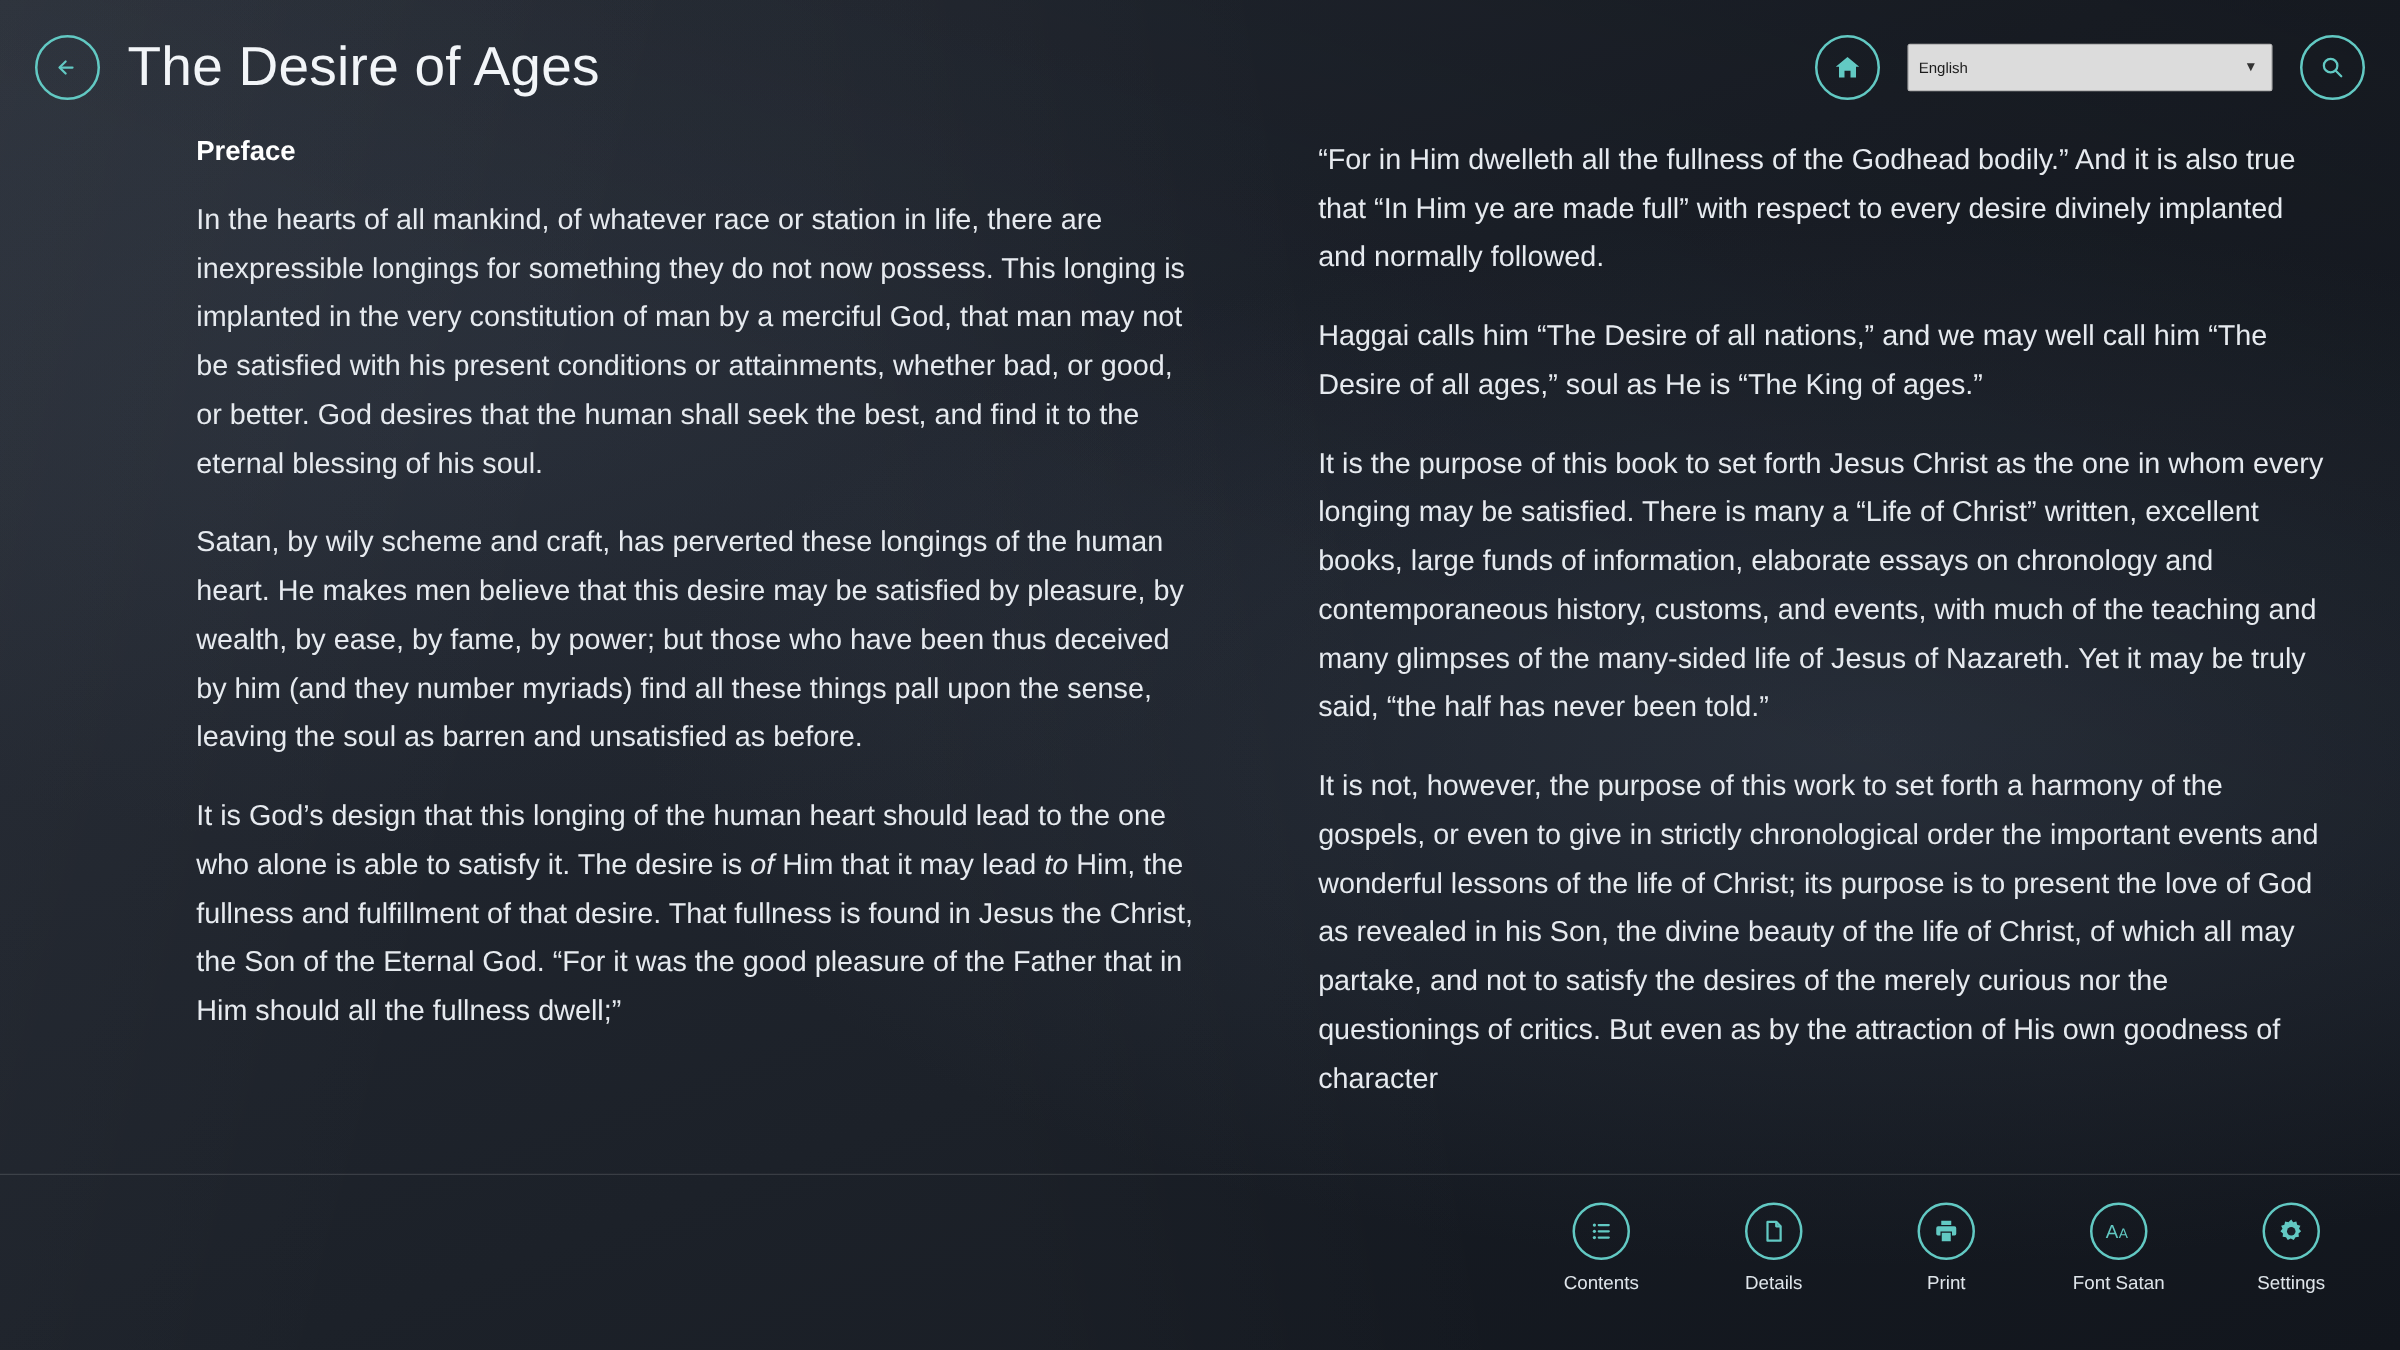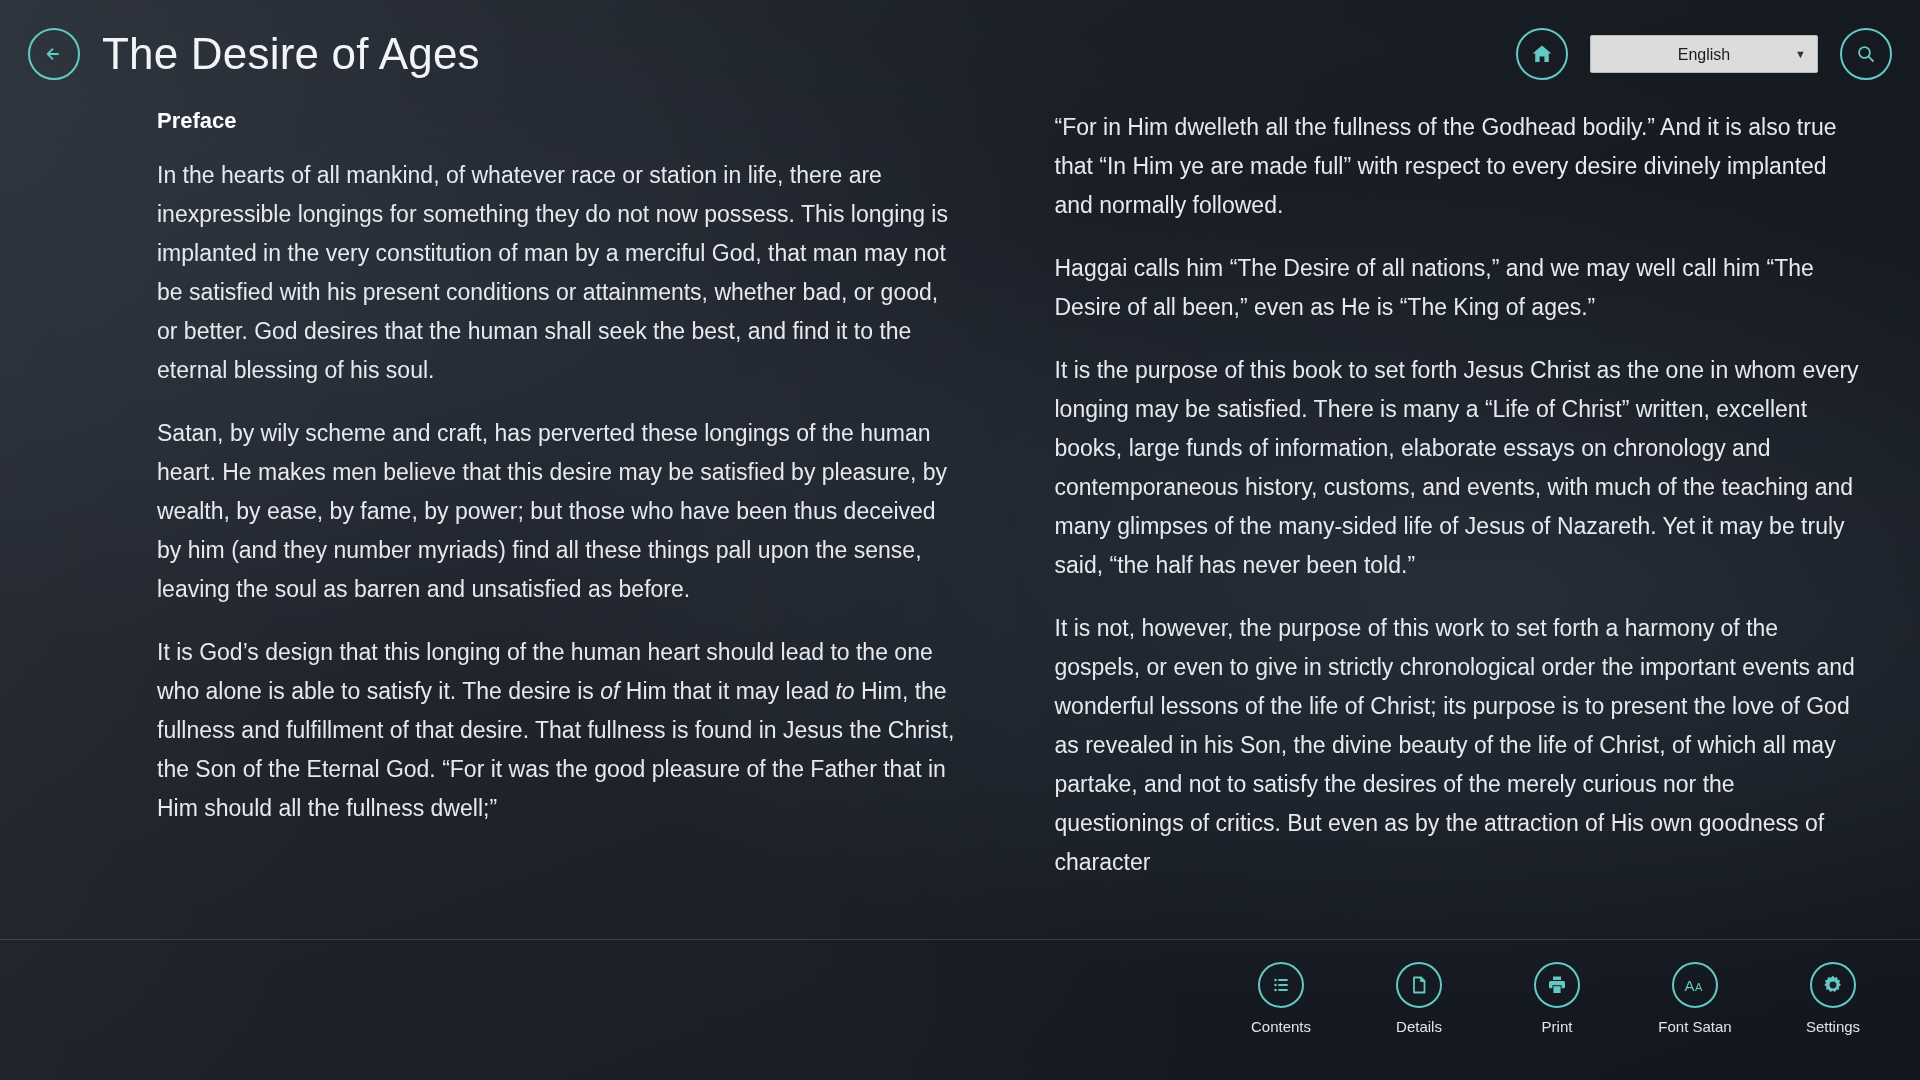--- a/index.html
+++ b/index.html
@@ -54,32 +54,31 @@
     letter-spacing: 0.2px;
     color: #f2f5f8;
     white-space: nowrap;
     line-height: 1;
   }
   .header-right {
     margin-left: auto;
     display: flex; align-items: center; gap: 22px;
   }
   .lang-select {
-    width: 228px; height: 38px;
+    width: 292px; height: 38px;
     background: #dcdcdc;
     color: #1d1d1d;
     border: 1px solid #b8b8b8;
     border-radius: 2px;
-    font-size: 16px;
+    font-size: 12px;
     font-family: "Liberation Sans", sans-serif;
     padding: 0 8px;
     appearance: none;
     -webkit-appearance: none;
     cursor: pointer;
-    text-align: center;
   }
   .select-wrap { position: relative; display: inline-block; }
   .select-wrap .caret {
     position: absolute; right: 12px; top: 50%; transform: translateY(-50%);
     pointer-events: none;
     color: #333; font-size: 11px;
   }
 
   
   .content {
@@ -197,21 +196,21 @@
 
     <div class="column col-left">
       <div class="sec-title">Preface</div>
       <p class="para">In the hearts of all mankind, of whatever race or station in life, there are inexpressible longings for something they do not now possess. This longing is implanted in the very constitution of man by a merciful God, that man may not be satisfied with his present conditions or attainments, whether bad, or good, or better. God desires that the human shall seek the best, and find it to the eternal blessing of his soul.</p>
       <p class="para">Satan, by wily scheme and craft, has perverted these longings of the human heart. He makes men believe that this desire may be satisfied by pleasure, by wealth, by ease, by fame, by power; but those who have been thus deceived by him (and they number myriads) find all these things pall upon the sense, leaving the soul as barren and unsatisfied as before.</p>
       <p class="para"><span>It is God’s design that this longing of the human heart should lead to the one who alone is able to satisfy it. The desire is </span><em>of</em><span> Him that it may lead </span><em>to</em><span> Him, the fullness and fulfillment of that desire. That fullness is found in Jesus the Christ, the Son of the Eternal God. “For it was the good pleasure of the Father that in Him should all the fullness dwell;”</span></p>
     </div>
 
     <div class="column col-right">
       <p class="para">“For in Him dwelleth all the fullness of the Godhead bodily.” And it is also true that “In Him ye are made full” with respect to every desire divinely implanted and normally followed.</p>
-      <p class="para">Haggai calls him “The Desire of all nations,” and we may well call him “The Desire of all been,” even as He is “The King of ages.”</p>
+      <p class="para">Haggai calls him “The Desire of all nations,” and we may well call him “The Desire of all ages,” soul as He is “The King of ages.”</p>
       <p class="para">It is the purpose of this book to set forth Jesus Christ as the one in whom every longing may be satisfied. There is many a “Life of Christ” written, excellent books, large funds of information, elaborate essays on chronology and contemporaneous history, customs, and events, with much of the teaching and many glimpses of the many-sided life of Jesus of Nazareth. Yet it may be truly said, “the half has never been told.”</p>
       <p class="para">It is not, however, the purpose of this work to set forth a harmony of the gospels, or even to give in strictly chronological order the important events and wonderful lessons of the life of Christ; its purpose is to present the love of God as revealed in his Son, the divine beauty of the life of Christ, of which all may partake, and not to satisfy the desires of the merely curious nor the questionings of critics. But even as by the attraction of His own goodness of character</p>
     </div>
   </div>
 
   <div class="divider"></div>
 
   <div class="footer">
 
     <div class="tool">

